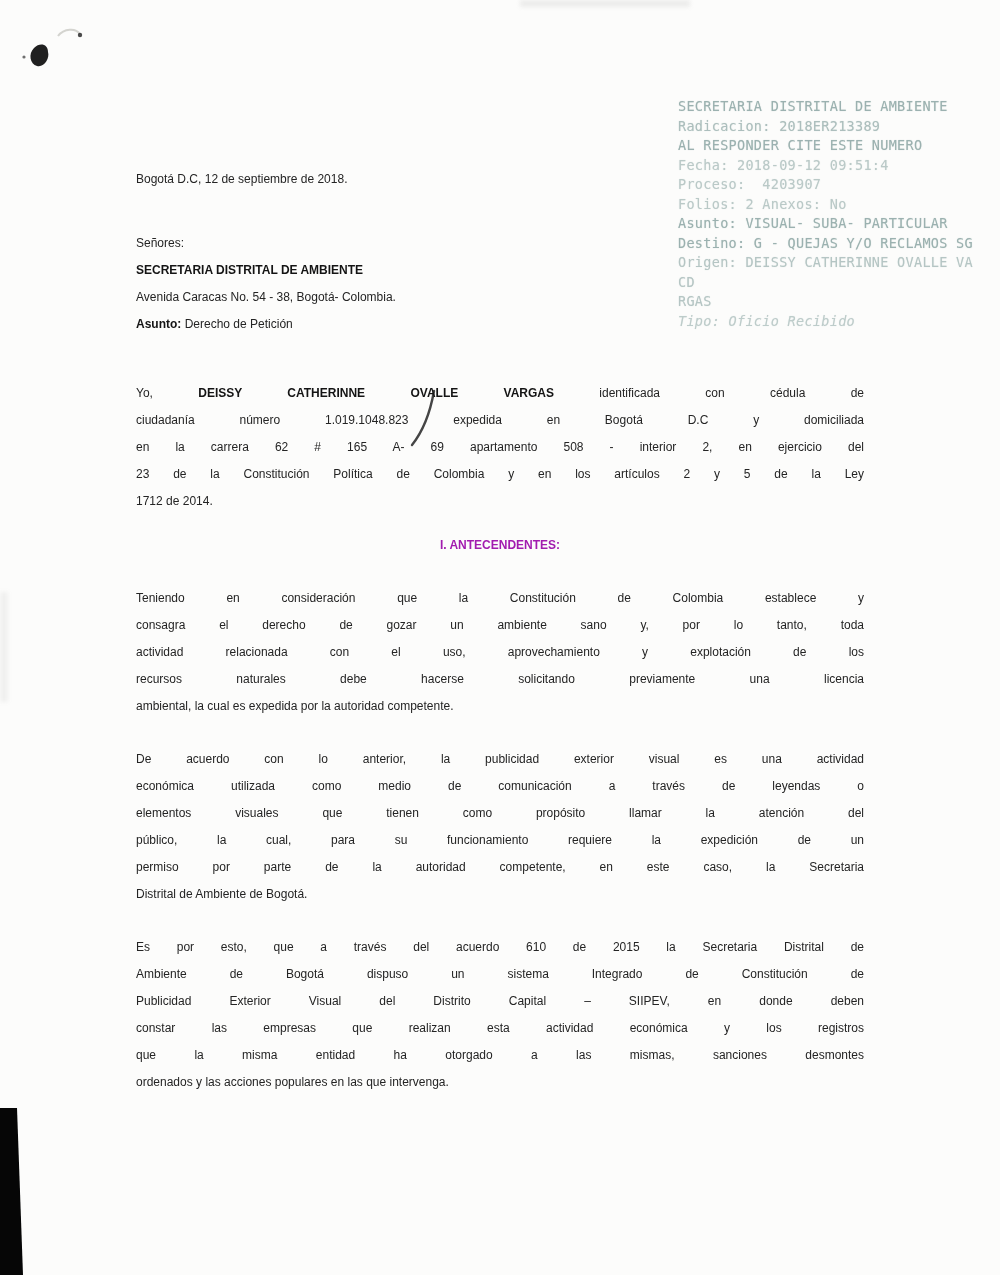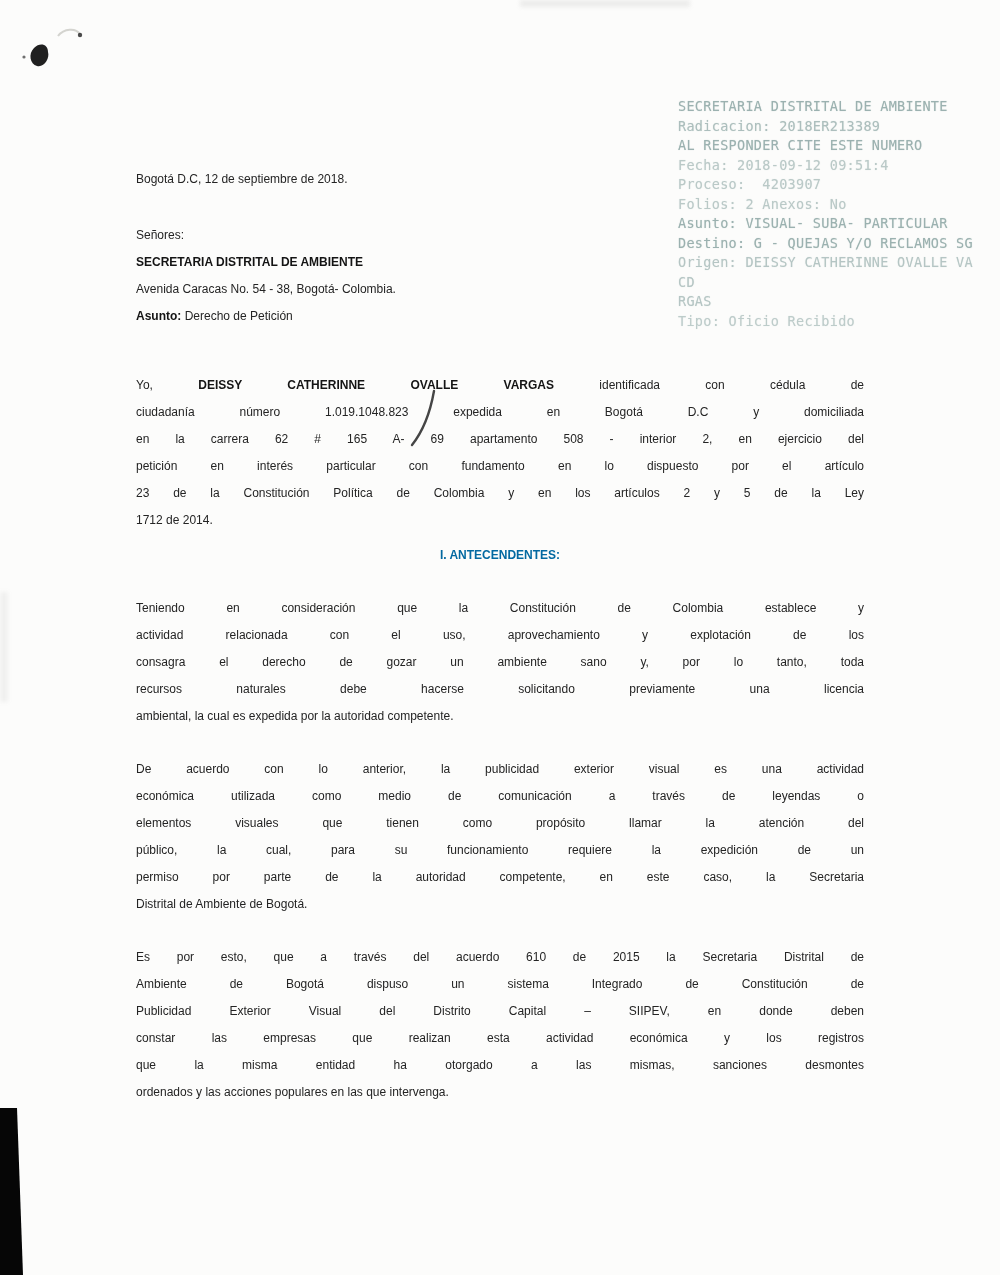--- a/index.html
+++ b/index.html
@@ -20,33 +20,33 @@
     text-shadow:0 0 1px rgba(139,165,163,.55);
   }
   .stamp-line{white-space:pre;opacity:.85;}
   .stamp-line:nth-child(2){opacity:.7;}
   .stamp-line:nth-child(4),
   .stamp-line:nth-child(5),
   .stamp-line:nth-child(6){opacity:.58;}
   .stamp-line:nth-child(9),
   .stamp-line:nth-child(10),
   .stamp-line:nth-child(11){opacity:.62;}
-  .stamp-line:nth-child(12){opacity:.55;}
+  .stamp-line:nth-child(12){opacity:.55;font-style:italic;}
   
   .letter-column{
     position:absolute;left:136px;top:166px;width:728px;
     font-size:12px;line-height:27px;color:#242424;
   }
   .b{font-weight:700;color:#141414;}
-  .addr{margin-top:29px;}
+  .addr{margin-top:37px;}
   .addr .name{font-weight:700;color:#141414;}
   .subject{}
   .body-blocks > .para{margin-top:26px;}
   .body-blocks > .para:first-child{margin-top:42px;}
-  .heading{margin-top:8px;text-align:center;font-weight:700;color:#0369a1;}
+  .heading{margin-top:17px;text-align:center;font-weight:700;color:#a21caf;}
   .jline{text-align:justify;text-align-last:justify;}
   .jline.last{text-align-last:left;}
   
   .pen-slash{position:absolute;left:404px;top:388px;width:40px;height:60px;pointer-events:none;}
   .ink-blot{position:absolute;left:10px;top:20px;width:90px;height:60px;}
   .corner-bar{
     position:absolute;left:0;top:1108px;width:23px;height:167px;
     background:#060606;
     clip-path:polygon(0 0,17px 0,23px 100%,0 100%);
   }
@@ -94,29 +94,28 @@
     <div>Avenida Caracas No. 54 - 38, Bogotá- Colombia.</div>
   </div>
 
   <div class="subject"><span class="b">Asunto:</span><span> Derecho de Petición</span></div>
 
   <div class="body-blocks">
       <div class="para">
         <div class="jline"><span>Yo, </span><span class="b">DEISSY CATHERINNE OVALLE VARGAS</span><span> identificada con cédula de</span></div>
         <div class="jline"><span>ciudadanía número 1.019.1048.823 expedida en Bogotá D.C y domiciliada</span></div>
         <div class="jline"><span>en la carrera 62 # 165 A- 69 apartamento 508 - interior 2, en ejercicio del</span></div>
-        <div class="jline"><span>petición en interés particular con fundamento en lo dispuesto por el artículo</span></div>
         <div class="jline"><span>23 de la Constitución Política de Colombia y en los artículos 2 y 5 de la Ley</span></div>
         <div class="jline last"><span>1712 de 2014.</span></div>
       </div>
       <div class="heading">I. ANTECENDENTES:</div>
       <div class="para">
         <div class="jline"><span>Teniendo en consideración que la Constitución de Colombia establece y</span></div>
+        <div class="jline"><span>consagra el derecho de gozar un ambiente sano y, por lo tanto, toda</span></div>
         <div class="jline"><span>actividad relacionada con el uso, aprovechamiento y explotación de los</span></div>
-        <div class="jline"><span>consagra el derecho de gozar un ambiente sano y, por lo tanto, toda</span></div>
         <div class="jline"><span>recursos naturales debe hacerse solicitando previamente una licencia</span></div>
         <div class="jline last"><span>ambiental, la cual es expedida por la autoridad competente.</span></div>
       </div>
       <div class="para">
         <div class="jline"><span>De acuerdo con lo anterior, la publicidad exterior visual es una actividad</span></div>
         <div class="jline"><span>económica utilizada como medio de comunicación a través de leyendas o</span></div>
         <div class="jline"><span>elementos visuales que tienen como propósito llamar la atención del</span></div>
         <div class="jline"><span>público, la cual, para su funcionamiento requiere la expedición de un</span></div>
         <div class="jline"><span>permiso por parte de la autoridad competente, en este caso, la Secretaria</span></div>
         <div class="jline last"><span>Distrital de Ambiente de Bogotá.</span></div>

